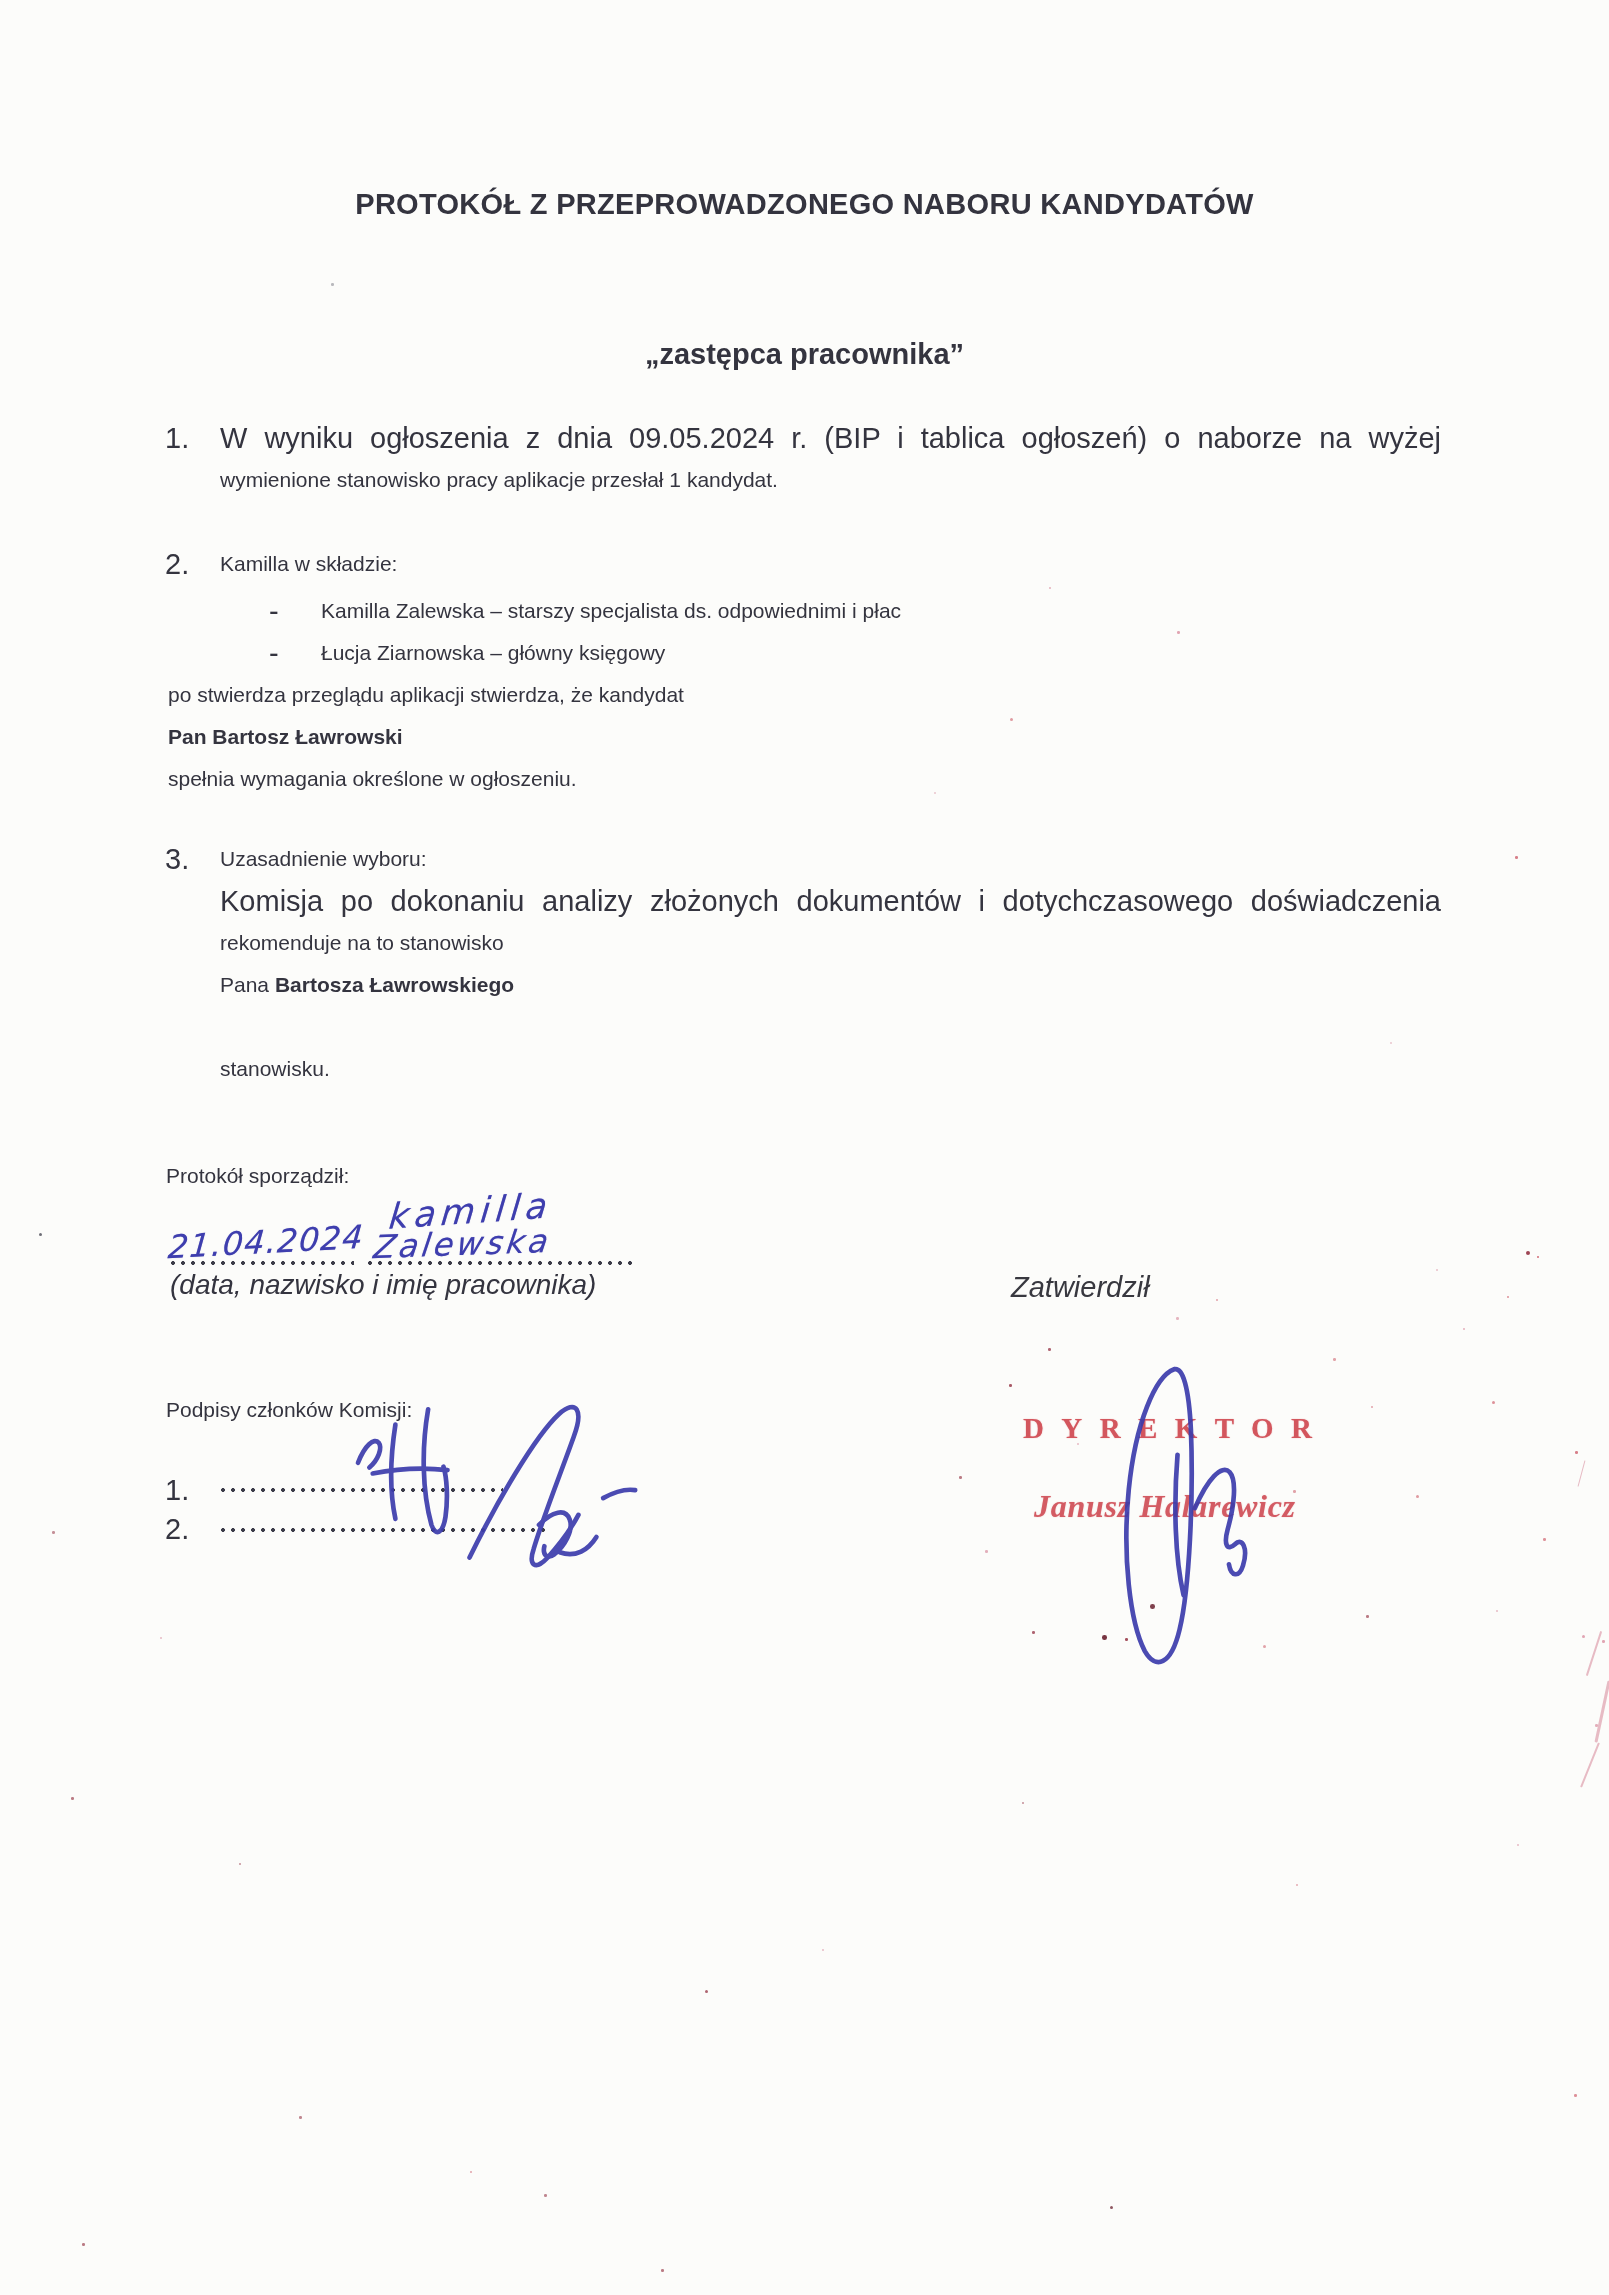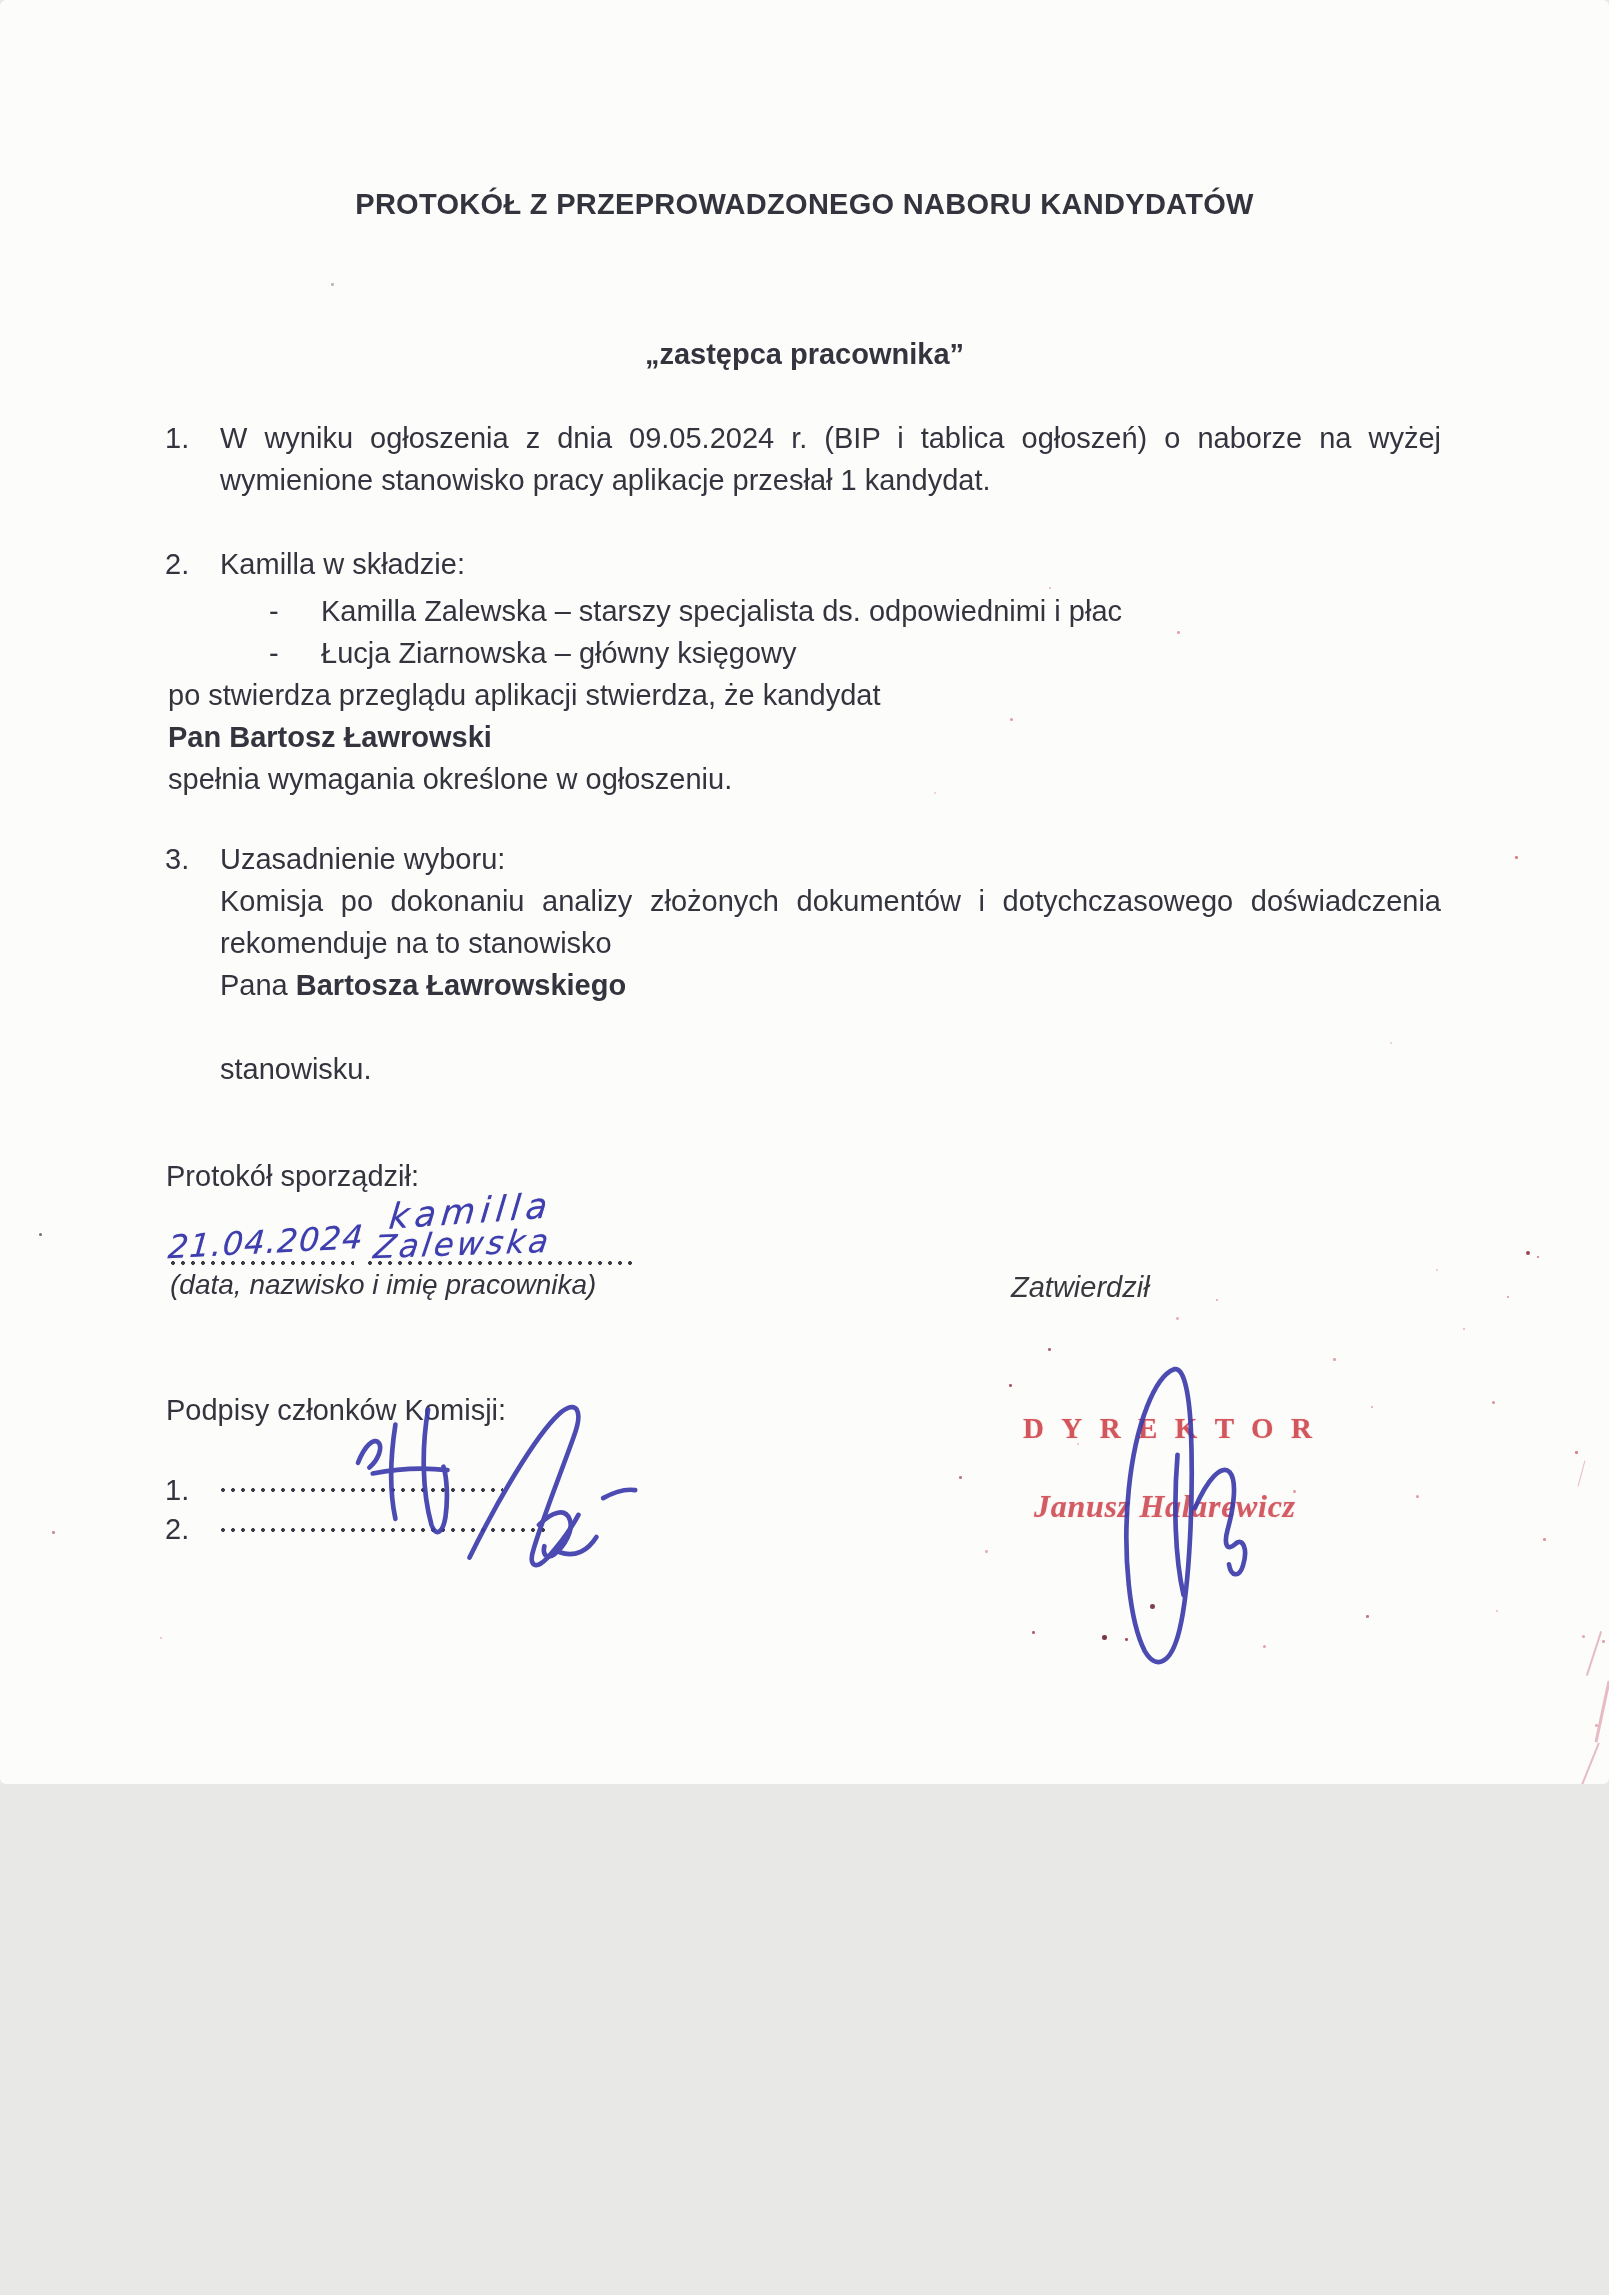--- a/index.html
+++ b/index.html
@@ -1,27 +1,26 @@
 <!DOCTYPE html>
 <html style="font-size:10.7px"><head>
 <meta charset="utf-8">
 <style>
   html,body { margin:0; padding:0; background:#e8e8e6; }
   .page {
-    position:relative; width:1609px; height:1784px;
+    position:relative; width:1609px; height:2295px;
     background:#fcfcfa; overflow:hidden;
     font-family:"Liberation Sans", sans-serif;
     color:#34343f;
-    border-radius:6px;
   }
   .abs { position:absolute; }
   .c { left:0; right:0; text-align:center; }
   .title { font-size:29px; font-weight:bold; letter-spacing:0.3px; }
   .subtitle { font-size:29px; font-weight:bold; }
-  .line { position:absolute; font-size:29px; line-height:42px; white-space:nowrap; }
+  .line { position:absolute; font-size:21px; line-height:42px; white-space:nowrap; }
   .just { white-space:normal; font-size:29px; width:1221px; left:220px;
           text-align:justify; text-align-last:justify; overflow:hidden; max-height:43px; }
   .num { position:absolute; left:165px; font-size:29px; line-height:42px; }
   .dash { position:absolute; left:269px; font-size:29px; line-height:42px; }
   .b { font-weight:bold;text-align:right; }
   .dotline { position:absolute; height:6px;
     background-image:radial-gradient(circle, #3c3c48 1.7px, transparent 2.2px);
     background-size:10px 6px; background-repeat:repeat-x; }
   .hw { position:absolute; font-family:"DejaVu Sans", sans-serif; font-style:italic;
         color:#3e3eae; text-shadow:0 0 0.7px rgba(62,62,174,.55); white-space:nowrap; }

